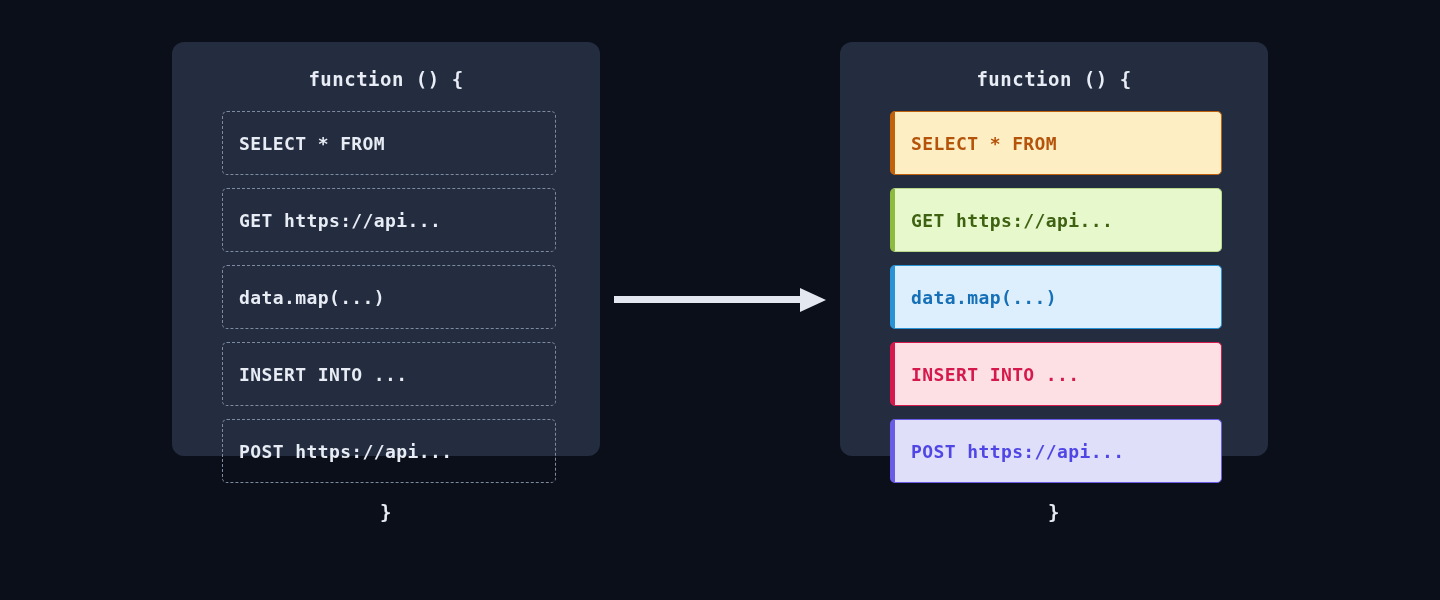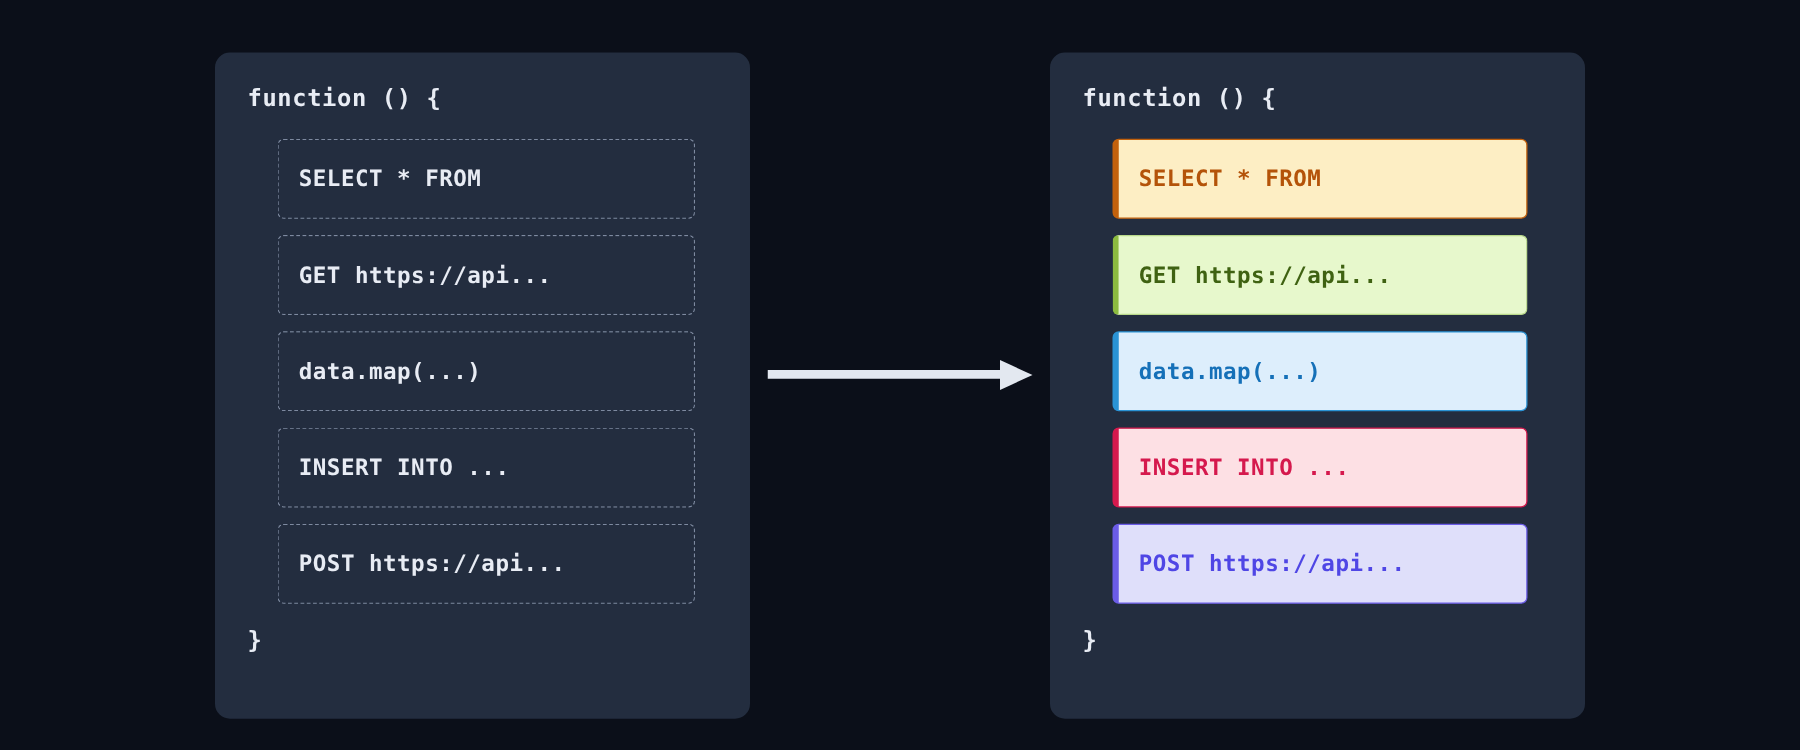--- a/index.html
+++ b/index.html
@@ -13,25 +13,26 @@
     overflow: hidden;
     font-family: "DejaVu Sans Mono", "Liberation Mono", monospace;
     position: relative;
   }
 
   
   .panel {
     position: absolute;
     top: 42px;
     width: 428px;
-    height: 533px;
+    height: 414px;
     background: #232d3f;
     border-radius: 12px;
     box-sizing: border-box;
     padding: 28px 26px 24px 26px;
+    text-align: center;
   }
   #panel-before { left: 172px; }
   #panel-after  { left: 840px; }
 
   .fn-open, .fn-close {
     color: #e8ecf4;
     font-size: 19px;
     font-weight: 700;
     letter-spacing: 0.5px;
     line-height: 1;

